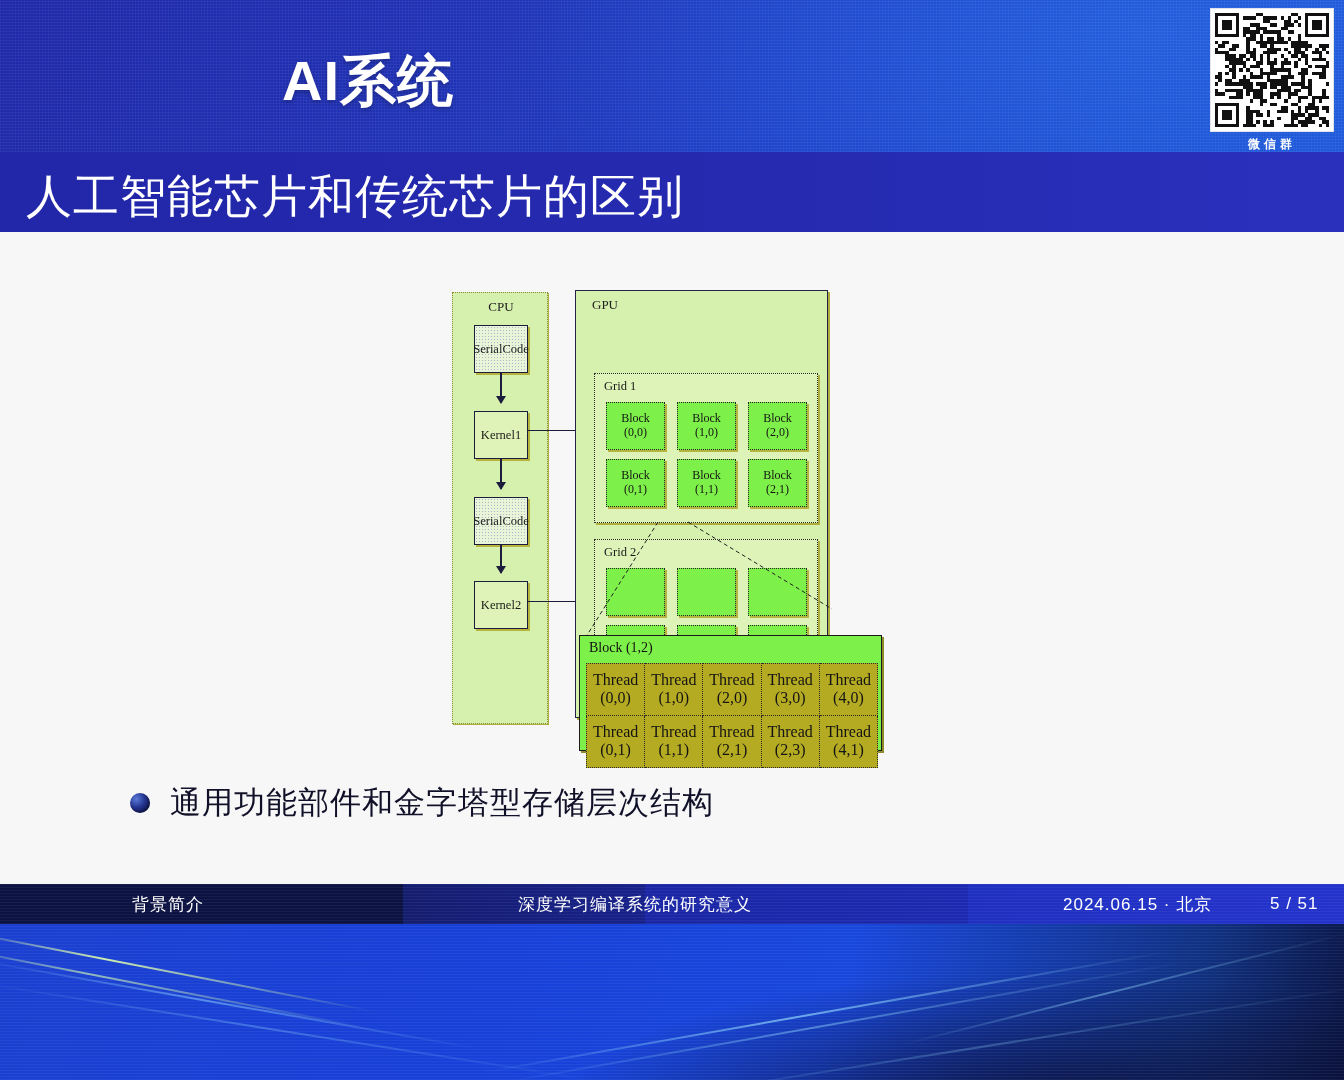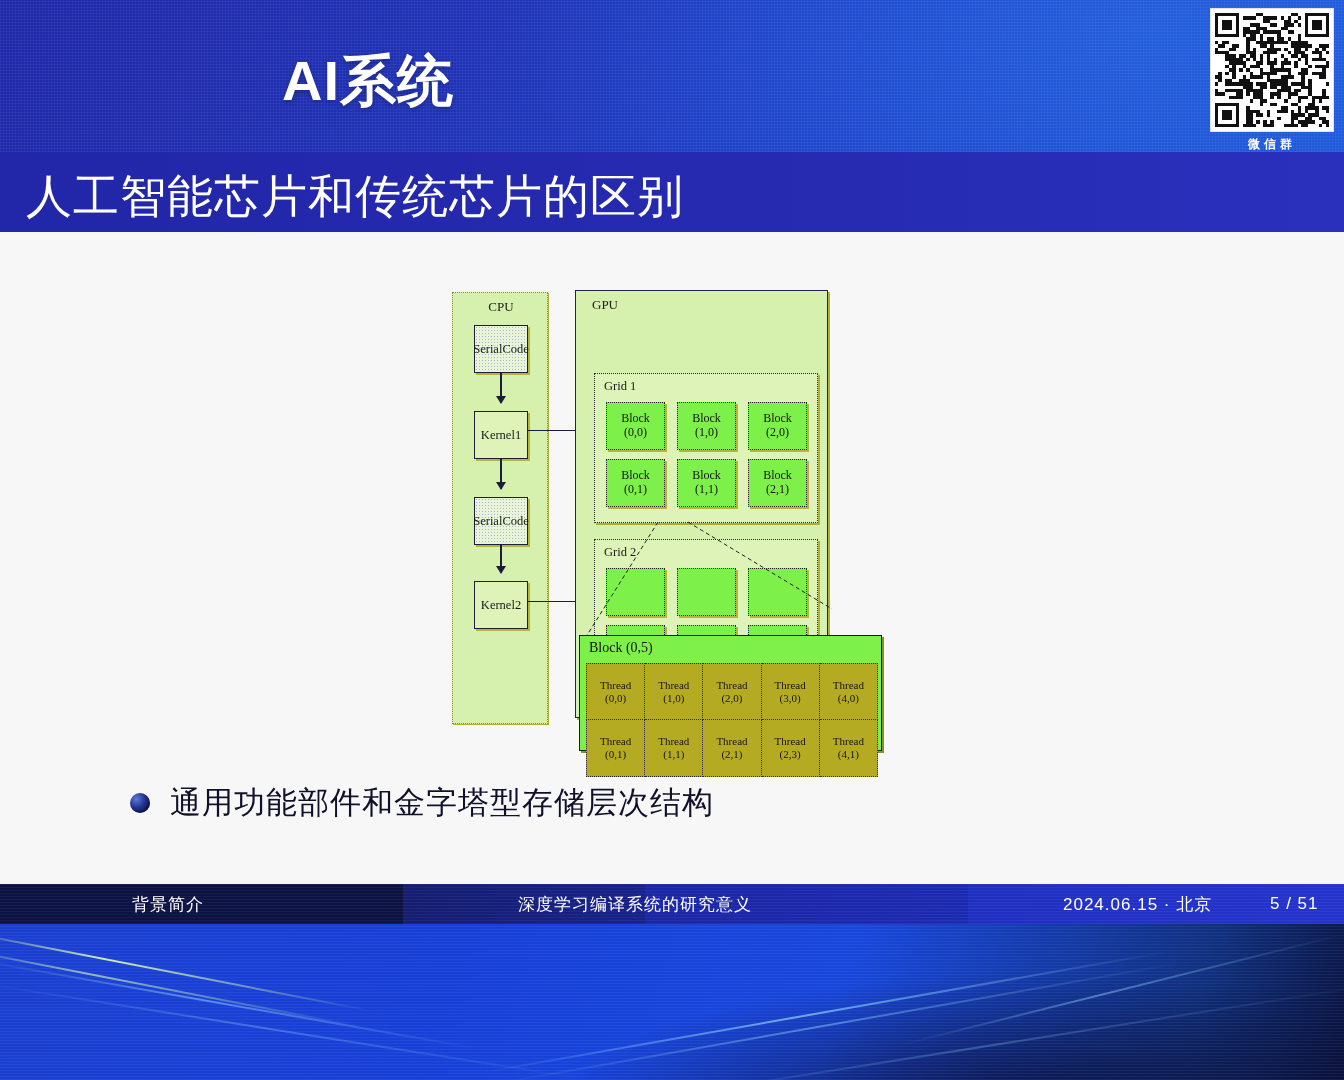--- a/index.html
+++ b/index.html
@@ -194,23 +194,23 @@
   }
   .thread-table {
     position: absolute; left: 6px; top: 27px;
     width: 292px; height: 82px;
     border-collapse: collapse;
     background: #b5ab22;
   }
   .thread-table td {
     border: 1px dotted #2a2a2a;
     text-align: center; vertical-align: middle;
-    font-size: 11px; color: #141414; line-height: 1.15;
+    font-size: 16px; color: #141414; line-height: 1.15;
     width: 20%;
-    padding: 15px 0;
+    padding: 7px 0;
   }
   .leader {
     position: absolute; stroke: #222; stroke-width: 1;
     stroke-dasharray: 4 3; fill: none;
   }
 
   
   .bullet-row {
     position: absolute; left: 130px; top: 550px;
     display: flex; align-items: center; gap: 20px;
@@ -819,21 +819,21 @@
           <div class="block bc0 br0"></div>
           <div class="block bc1 br0"></div>
           <div class="block bc2 br0"></div>
           <div class="block bc0 br1"></div>
           <div class="block bc1 br1"></div>
           <div class="block bc2 br1"></div>
         </div>
       </div>
 
       <div class="detail-box">
-        <div class="detail-title">Block (0,5)</div>
+        <div class="detail-title">Block (1,2)</div>
         <table class="thread-table">
           <tbody>
             <tr>
               <td>
                 <span>Thread</span><br>
                 <span>(0,0)</span>
               </td>
               <td>
                 <span>Thread</span><br>
                 <span>(1,0)</span>

